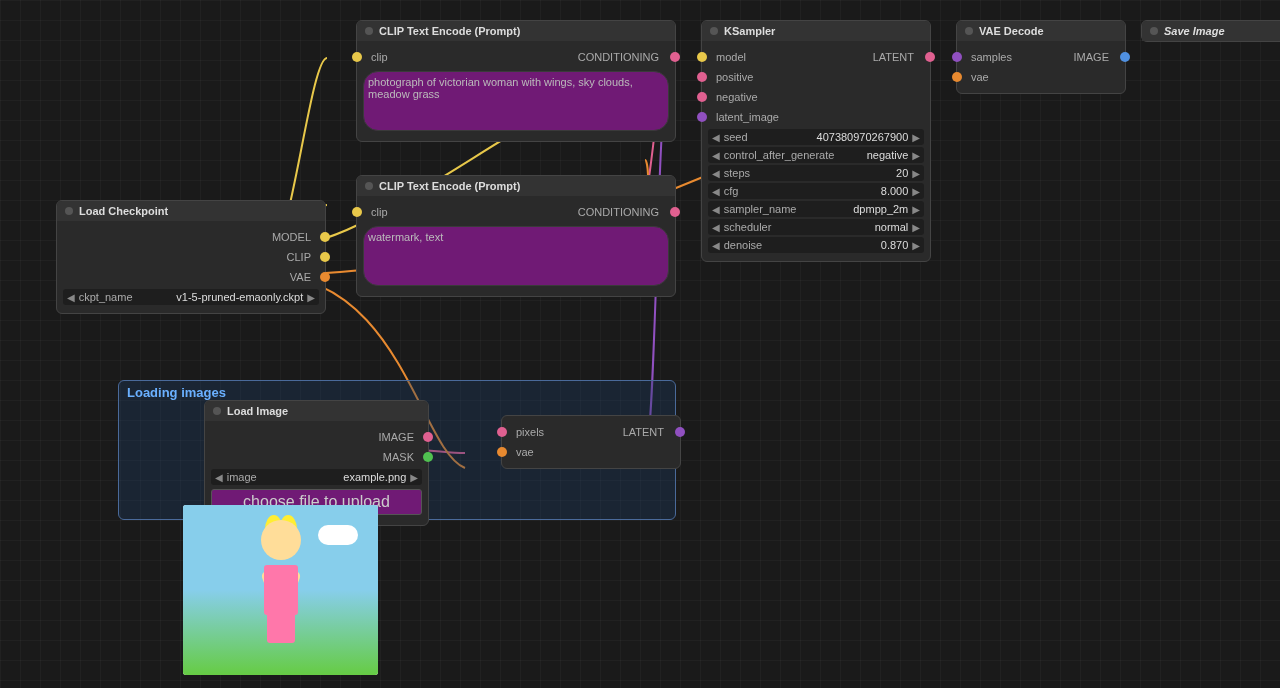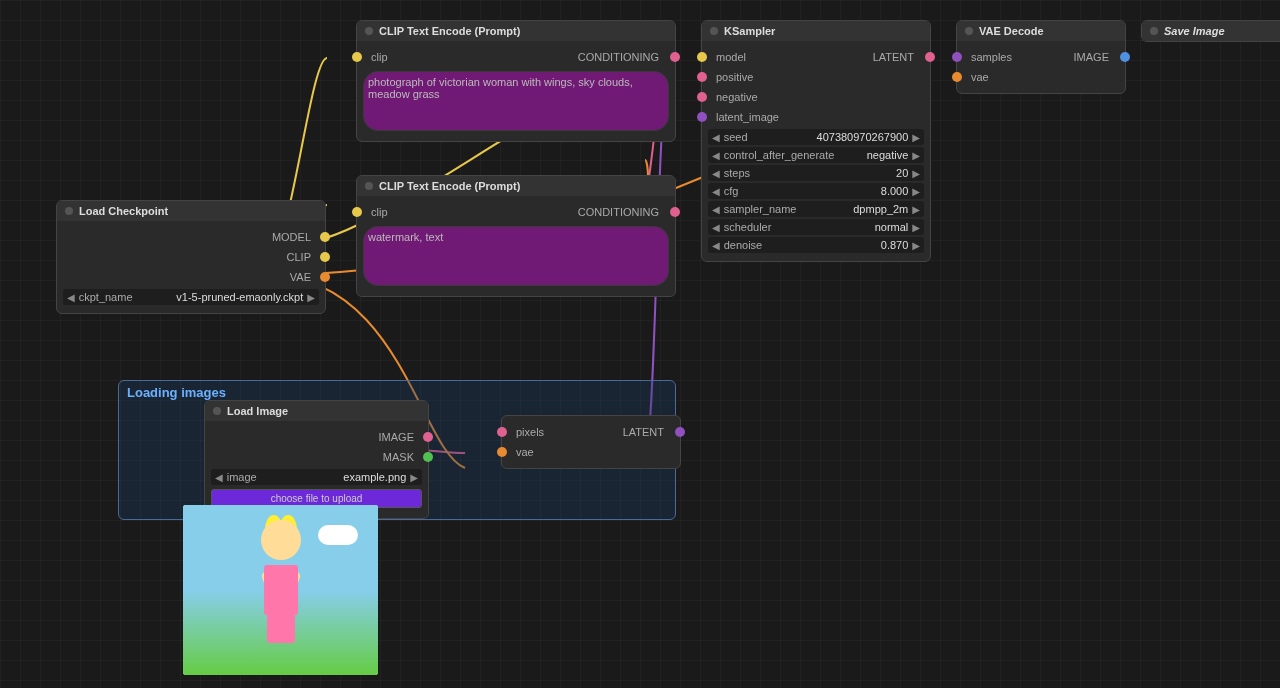--- a/index.html
+++ b/index.html
@@ -534,21 +534,21 @@
       <span class="label-right">MASK</span>
       <span class="port port-right port-green"></span>
     </div>
     <div class="field-row">
       <span class="field-arrow">◀</span>
       <span class="field-label">image</span>
       <span class="field-value">example.png</span>
       <span class="field-arrow-right">▶</span>
     </div>
     <div style="margin:4px 6px;">
-      <button style="width:100%; background:#6d28d9; border:1px solid #555; color:#ccc; padding:3px 14px; border-radius:3px; font-size:10px; cursor:pointer;">choose file to upload</button>
+      <button style="width:100%; background:#701a75; border:1px solid #555; color:#ccc; padding:3px 14px; border-radius:3px; font-size:16px; cursor:pointer;">choose file to upload</button>
     </div>
   </div>
 </div>
 
 <div class="node" id="node-vae-encode">
   <div class="node-body">
     <div class="node-row" style="position:relative; padding-left:14px;">
       <span class="port port-left port-pink"></span>
       <span class="label-left">pixels</span>
       <span class="port port-right port-purple" style="right:-5px;"></span>

